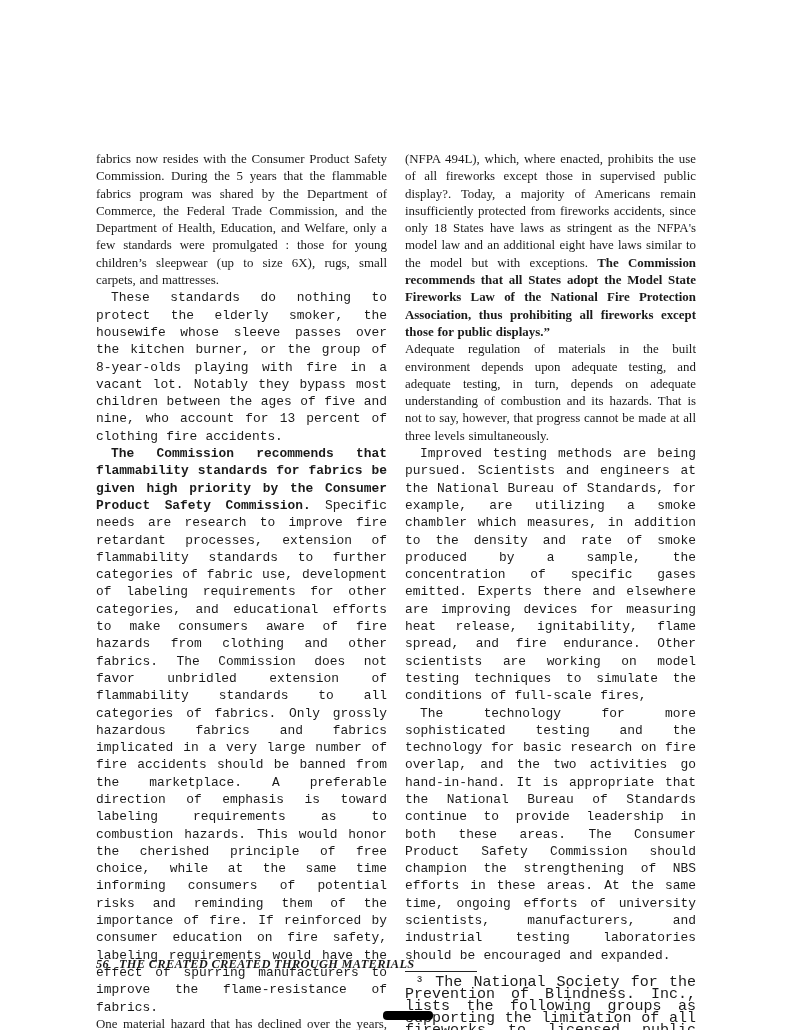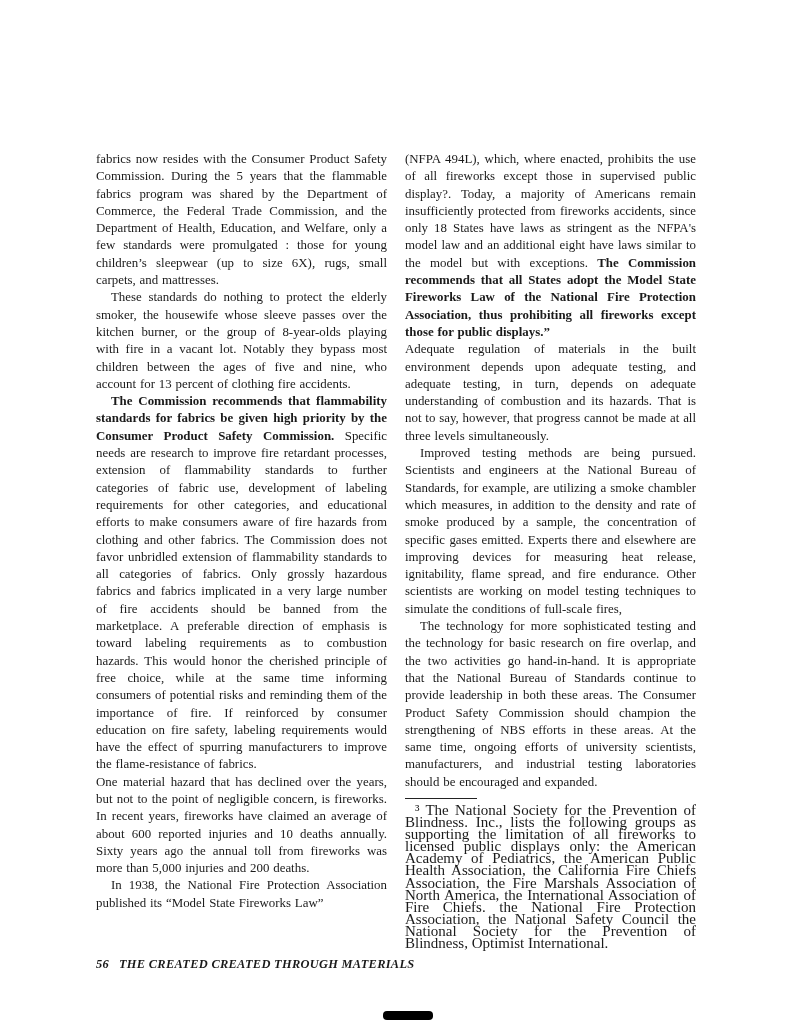--- a/index.html
+++ b/index.html
@@ -16,21 +16,21 @@
     width:600px;
   }
   .columns { display:flex; gap:18px;margin-top:48px; }
   .column { width:291px; }
   p.para {
     font-size:12.9px;
     line-height:17.3px;
     text-align:justify;
     word-spacing:0.6px;
   }
-  p.indent { text-indent:15px; }
+  p.indent { text-indent:15px;font-family:Liberation Mono, monospace; }
   .bold { font-weight:bold; }
   .heading {
     font-size:12.9px;
     line-height:17.3px;
     font-weight:bold;
     margin:13px 0 7px 0;
   }
   .footnote-rule {
     width:72px;
     border-top:1.2px solid #222;

